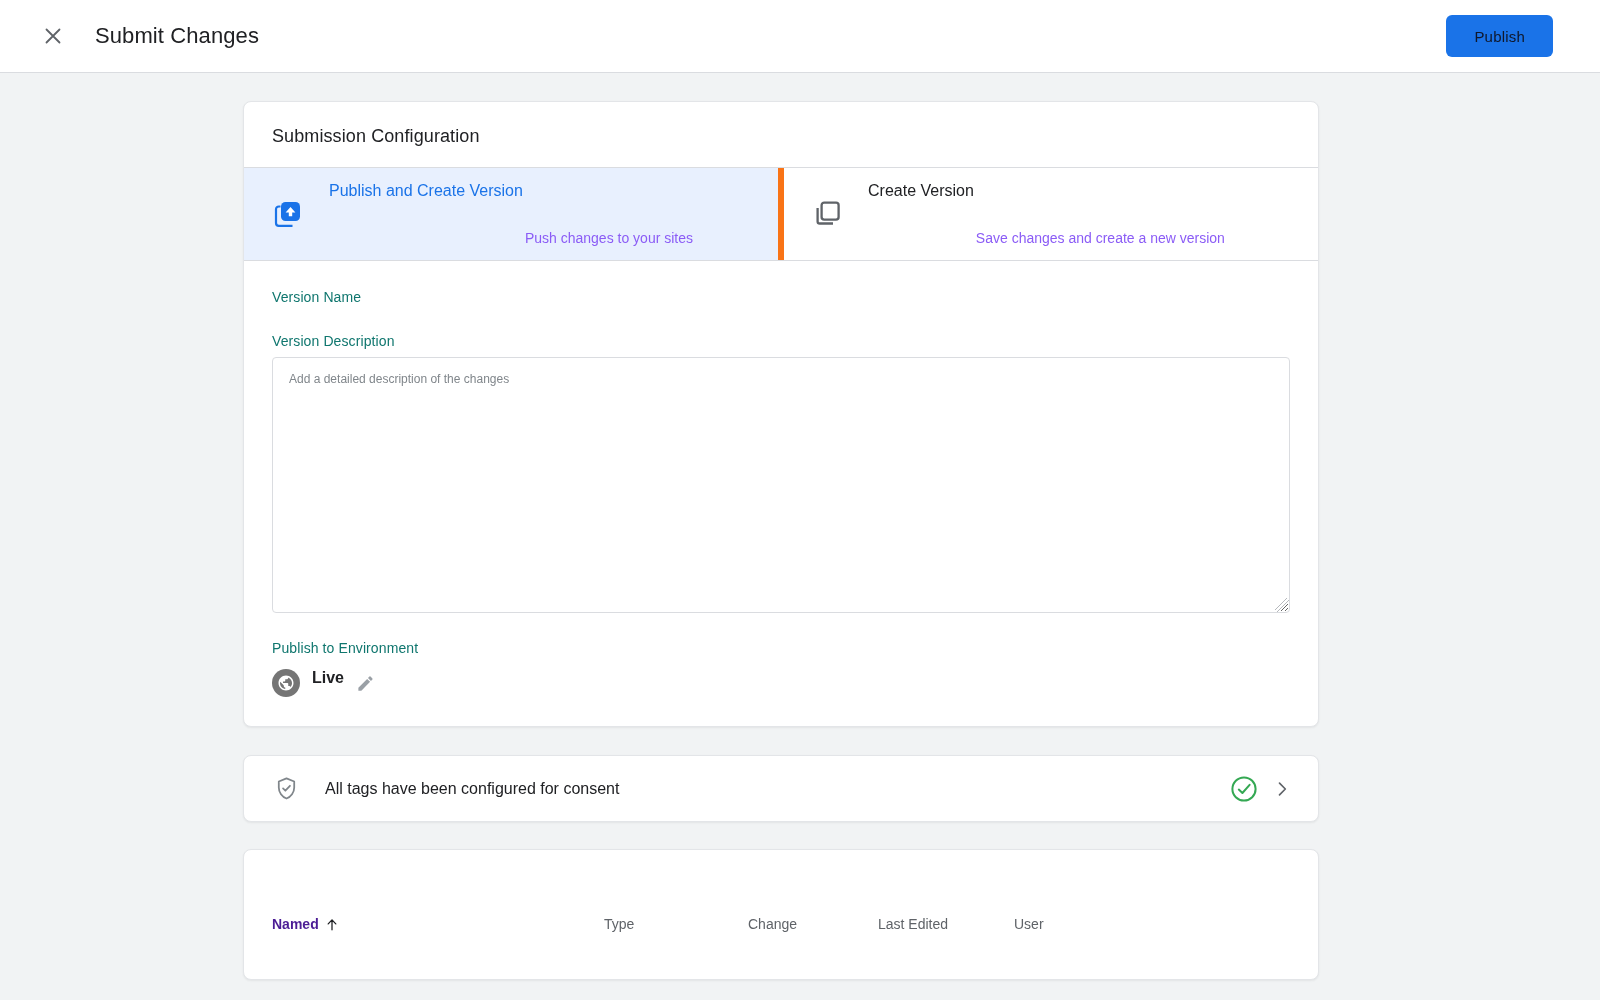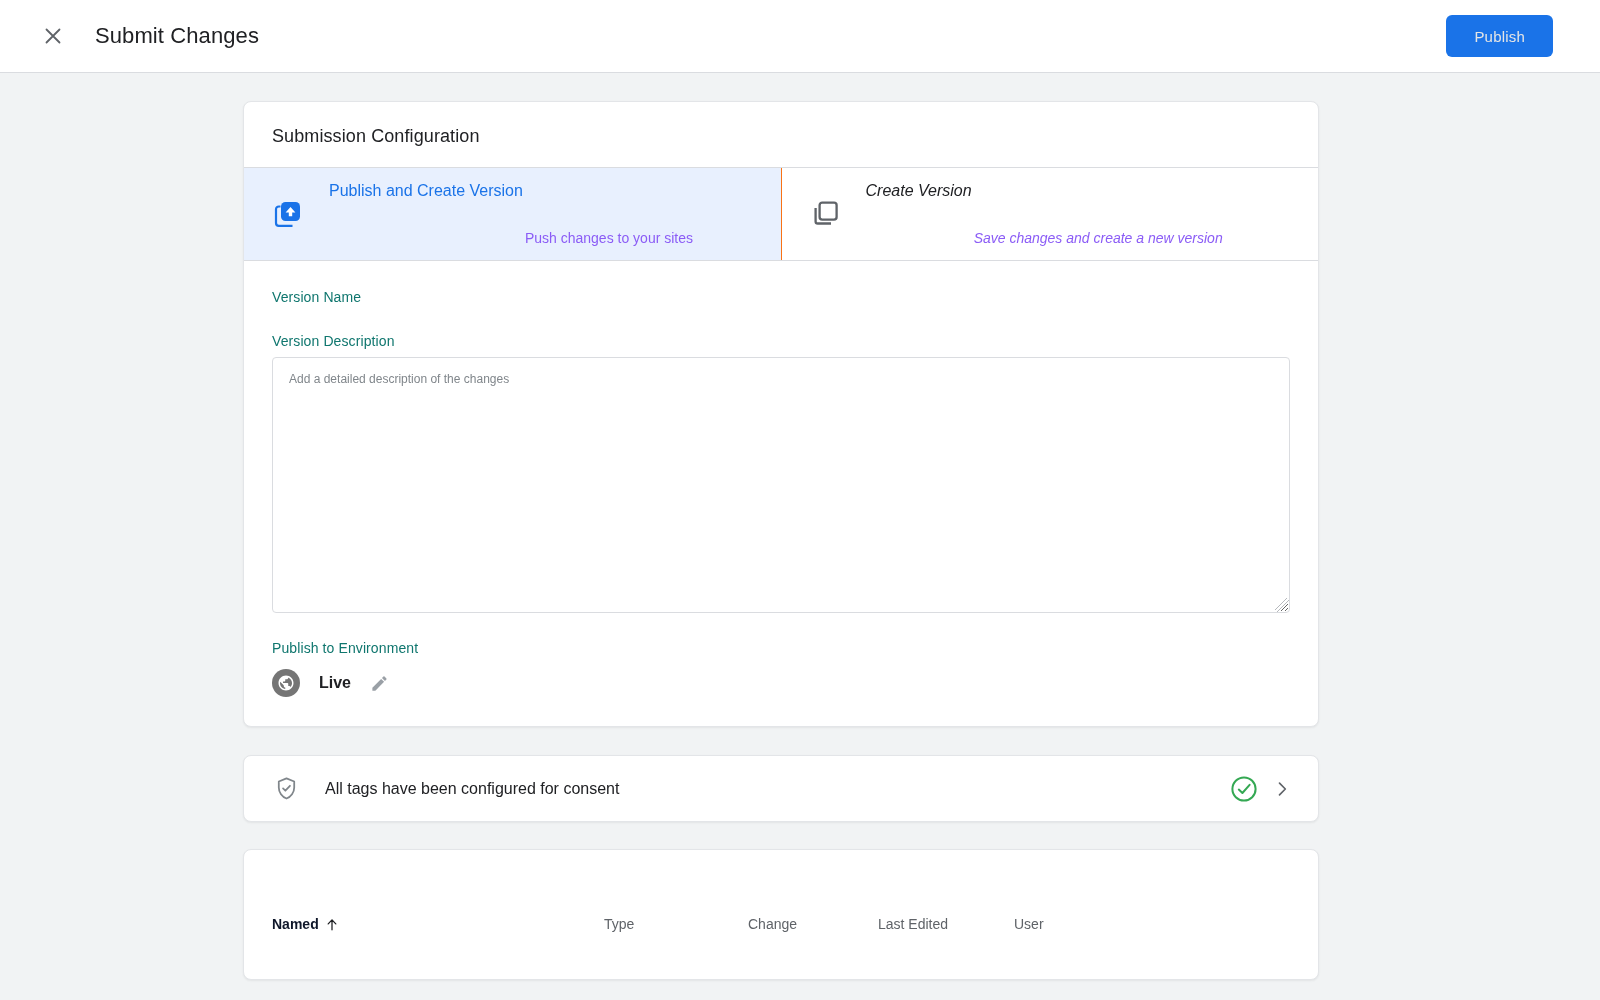--- a/index.html
+++ b/index.html
@@ -16,21 +16,21 @@
     height:73px; background:#fff; border-bottom:1px solid #dadce0;
     display:flex; align-items:center; padding:0 47px 0 35px;
   }
   .close-btn {
     width:36px; height:36px; display:flex; align-items:center; justify-content:center;
     cursor:pointer; border-radius:50%;
   }
   .topbar-title { font-size:22px; font-weight:400; color:#202124; margin-left:24px; letter-spacing:.1px; }
   .topbar-spacer { flex:1; }
   .publish-btn {
-    background:#1a73e8; color:#e5e5e5; border:none; border-radius:6px;
+    background:#1a73e8; color:#0f172a; border:none; border-radius:6px;
     height:42px; padding:0 28px; font-size:15px; font-weight:500;
     font-family:inherit; cursor:pointer; letter-spacing:.2px;
   }
 
   
   .content { margin:28px 0 0 243px; width:1076px; }
   .card {
     background:#fff; border:1px solid #e3e5e8; border-radius:8px;
     box-shadow:0 1px 2px rgba(60,64,67,.08);
   }
@@ -38,21 +38,21 @@
   
   .card-title-row { padding:24px 28px 20px 28px; }
   .card-title { font-size:18px; font-weight:400; color:#202124; letter-spacing:.1px; }
 
   .option-row { display:flex; border-top:1px solid #dadce0; border-bottom:1px solid #dadce0; }
   .option-tile {
     flex:1; display:flex; align-items:center; gap:28px;
     padding:14px 20px 14px 30px; min-height:64px; cursor:pointer; background:#fff;
   }
   .option-tile.selected { background:#e8f0fe; }
-  .option-tile + .option-tile { border-left:1px solid #f97316;font-style:italic; }
+  .option-tile + .option-tile { border-left:6px solid #f97316; }
   .option-texts { display:flex; flex-direction:row; gap:2px; }
   .option-title { font-size:16px; font-weight:500; color:#202124; }
   .option-tile.selected .option-title { color:#1a73e8; }
   .option-subtitle { font-size:14px; color:#8b5cf6;margin-top:48px; }
 
   .form-area { padding:27px 28px 29px 28px; }
   .field-label { font-size:14px; color:#0f766e; letter-spacing:.1px; }
   .version-name-input {
     margin-top:9px; display:block; width:320px; height:44px;
     border:1px solid #dadce0; border-radius:8px; padding:0 16px;
@@ -61,21 +61,21 @@
   .desc-label { margin-top:27px; display:block; }
   .desc-textarea {
     margin-top:8px; display:block; width:1018px; height:256px;
     border:1px solid #dadce0; border-radius:4px; padding:14px 16px;
     font-size:12px; color:#202124; font-family:inherit; resize:both; background:#fff;
     background-image:linear-gradient(135deg, transparent 0 8px, #b6b9bd 8px 9px, transparent 9px 11px, #b6b9bd 11px 12px, transparent 12px);
     background-repeat:no-repeat; background-position:bottom right; background-size:14px 14px;
   }
   .desc-textarea::placeholder { color:#80868b; opacity:1; }
   .env-label { margin-top:27px; display:block; }
-  .env-row { margin-top:13px; display:flex; align-items:center; gap:19px; height:28px; }
+  .env-row { margin-top:13px; display:flex; gap:12px; height:28px; }
   .env-globe {
     width:28px; height:28px; border-radius:50%; background:#757575;
     display:flex; align-items:center; justify-content:center; flex:none;
   }
   .env-name { font-size:16px; font-weight:700; color:#202124; }
   .edit-icon { display:flex; align-items:center; cursor:pointer; }
 
   
   .consent-card {
     margin-top:28px; height:67px; display:flex; align-items:center;
@@ -85,21 +85,21 @@
   .consent-spacer { flex:1; }
   .consent-status { display:flex; align-items:center; gap:14px; }
 
   
   .workspace-card { margin-top:27px; padding:26px 28px 0 28px; height:131px; overflow:hidden; }
   .table-header {
     margin-top:40px; display:grid;
     grid-template-columns:332px 144px 130px 136px 1fr;
     align-items:center; font-size:14px; color:#5f6368;
   }
-  .th-named { color:#0f172a; font-weight:700; display:flex; align-items:center; gap:6px; cursor:pointer; }
+  .th-named { color:#4c1d95; font-weight:700; display:flex; align-items:center; gap:6px; cursor:pointer; }
   .th { cursor:pointer; }
 
   svg { display:block; }
 </style>
 </head>
 <body>
 
 <div class="topbar">
   <div class="close-btn">
     <span>

